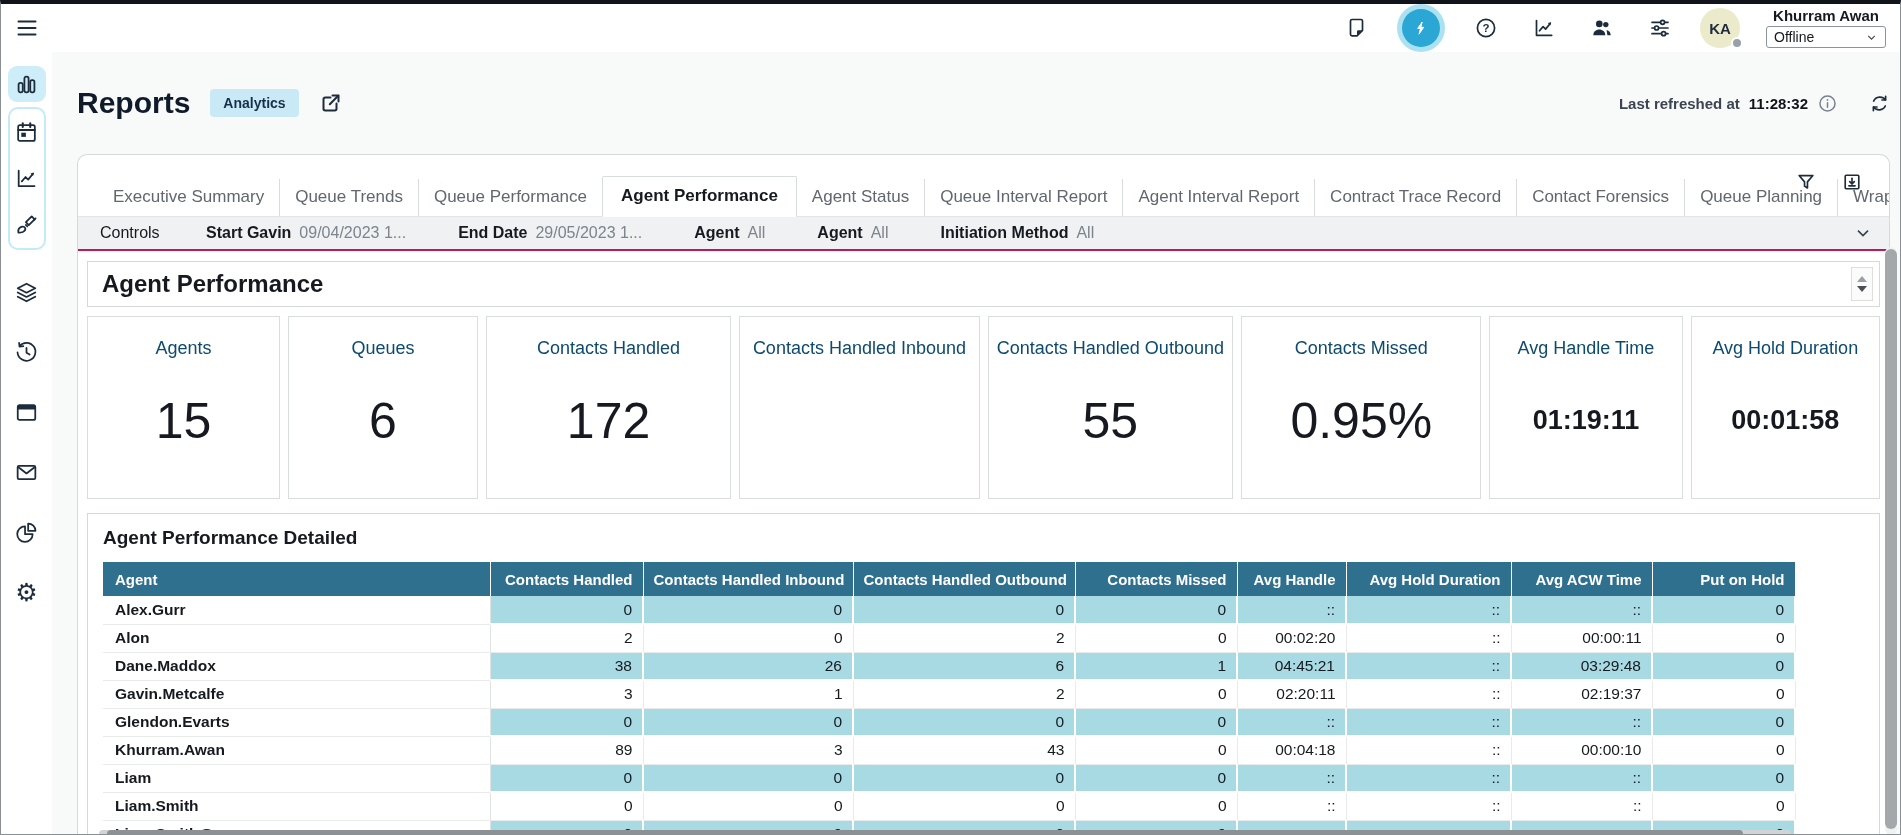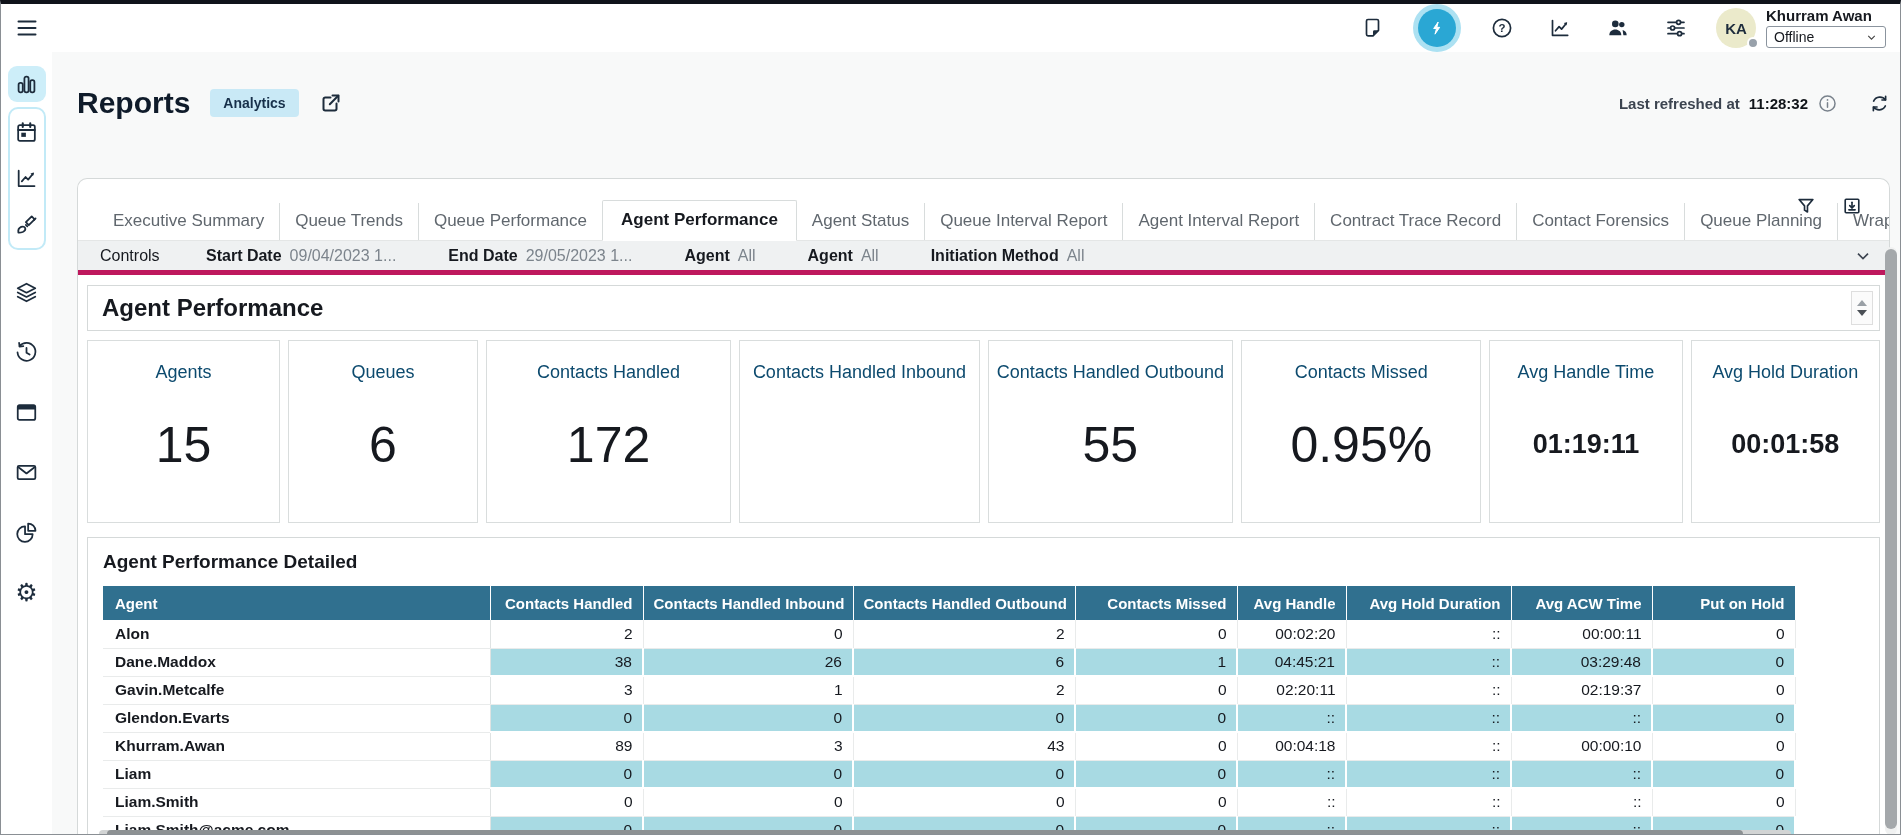--- a/index.html
+++ b/index.html
@@ -12,38 +12,38 @@
   .icon-btn{background:none;border:0;padding:0;margin:0;cursor:pointer;display:flex;align-items:center;justify-content:center;}
   svg.ic{width:24px;height:24px;stroke:#1d2c3c;fill:none;stroke-width:1.7;stroke-linecap:round;stroke-linejoin:round;display:block;}
   .top-right{display:flex;align-items:center;}
   .top-icons{display:flex;align-items:center;gap:34px;margin-right:28px;}
   .boost{width:38px;height:38px;border-radius:50%;background:#2aa7d4;box-shadow:0 0 0 5px #ace1f2;
          display:flex;align-items:center;justify-content:center;}
   .boost svg{width:20px;height:20px;display:block;}
   .avatar{width:40px;height:40px;border-radius:50%;background:#ebeacb;color:#1d2c3c;font-weight:700;font-size:15px;
           display:flex;align-items:center;justify-content:center;position:relative;flex:none;}
   .avatar .dot{position:absolute;right:-3px;bottom:-1px;width:12px;height:12px;border-radius:50%;background:#98a1aa;border:2px solid #fff;}
-  .user-block{display:flex;flex-direction:column;gap:3px;margin-left:10px;}
+  .user-block{display:flex;flex-direction:column;gap:3px;margin-left:26px;align-items:center;}
   .user-name{font-size:15px;font-weight:700;color:#16191f;line-height:1;}
   .status-select{width:120px;height:22px;border:1px solid #8b949e;border-radius:3px;display:flex;align-items:center;
                  justify-content:space-between;padding:0 7px;font-size:14px;color:#16191f;background:#fff;cursor:pointer;}
   .status-select svg{width:13px;height:13px;stroke:#444;fill:none;stroke-width:2;}
 
   
   .body{display:flex;height:783px;}
   .sidebar{width:51px;background:#fff;display:flex;flex-direction:column;align-items:center;padding-top:14px;flex:none;}
   .sidebar svg.ic{width:25px;height:25px;}
   .side-active{width:38px;height:36px;border-radius:9px;background:#cdeef9;display:flex;align-items:center;justify-content:center;}
   .side-group{width:38px;border:2px solid #c2eaf7;border-radius:10px;margin-top:5px;padding:11px 0;
               display:flex;flex-direction:column;gap:21px;align-items:center;}
   .side-rest{display:flex;flex-direction:column;gap:35px;margin-top:30px;align-items:center;}
   .gear-glyph{font-size:25px;line-height:1;color:#1d2c3c;}
 
   
-  .main{flex:1;background:#f8f9f9;padding:0 10px 0 25px;display:flex;flex-direction:column;min-width:0;gap:24px;}
+  .main{flex:1;background:#f8f9f9;padding:0 10px 0 25px;display:flex;flex-direction:column;min-width:0;}
   .page-head{height:102px;display:flex;align-items:center;}
   .page-head h1{font-size:30px;margin:0;color:#0f1b2a;font-weight:700;}
   .badge{margin-left:20px;background:#c9e9f6;color:#17304a;font-size:14px;font-weight:700;padding:6px 13px;border-radius:4px;}
   .extlink{margin-left:20px;}
   .refresh-area{margin-left:auto;display:flex;align-items:center;gap:9px;font-size:15px;color:#3c4450;font-weight:bold;}
   .refresh-area b{color:#101419;}
   .refresh-area svg.small{width:21px;height:21px;}
   .info-ic{stroke:#79828c !important;}
 
   
@@ -54,21 +54,21 @@
 
   .tabs{list-style:none;display:flex;margin:21px 0 0 0;padding:0 0 0 20px;border-bottom:1px solid #e4e6e6;align-items:flex-end;}
   .tab{font-size:17px;color:#60676e;padding:9px 15px 11px;border-left:1px solid #d8dcdc;cursor:pointer;white-space:nowrap;line-height:1;}
   .tab:first-child{border-left:0;}
   .tab:last-child{border-right:1px solid #d8dcdc;}
   .tab.active{font-weight:700;color:#16191f;background:#fff;border:1px solid #d8dcdc;border-bottom:1px solid #fff;
               border-radius:2px 2px 0 0;margin-bottom:-1px;padding:10px 18px 12px;}
   .tab.active + .tab{border-left:0;}
 
   .controls{height:34px;background:#eff1f2;display:flex;align-items:center;padding:0 16px 0 22px;
-            border-bottom:5px solid #be185d;flex:none;}
+            border-bottom:2px solid #be185d;flex:none;}
   .controls-label{font-size:16px;color:#16191f;width:106px;flex:none;}
   .filters{display:flex;gap:52px;font-size:16px;white-space:nowrap;}
   .flt b{color:#16191f;font-weight:700;}
   .flt span{color:#7c848c;margin-left:8px;}
   .controls-chevron{margin-left:auto;}
   .controls-chevron svg{width:20px;height:20px;stroke:#3c4450;fill:none;stroke-width:2;}
 
   .content{flex:1;padding:10px 9px 0;display:flex;flex-direction:column;min-height:0;}
   .panel{border:1px solid #d5d9d9;background:#fff;}
   .head-panel{height:46px;display:flex;align-items:center;justify-content:space-between;padding:0 6px 0 14px;flex:none;}
@@ -368,21 +368,21 @@
             <li class="tab">Agent Interval Report</li>
             <li class="tab">Contract Trace Record</li>
             <li class="tab">Contact Forensics</li>
             <li class="tab">Queue Planning</li>
             <li class="tab">Wrap-Up Performance</li>
           </ul>
 
         <div class="controls">
           <span class="controls-label">Controls</span>
           <div class="filters">
-              <span class="flt"><b>Start Date</b><span>09/04/2023 1...</span></span>
+              <span class="flt"><b>Start Gavin</b><span>09/04/2023 1...</span></span>
               <span class="flt"><b>End Date</b><span>29/05/2023 1...</span></span>
               <span class="flt"><b>Agent</b><span>All</span></span>
               <span class="flt"><b>Agent</b><span>All</span></span>
               <span class="flt"><b>Initiation Method</b><span>All</span></span>
             </div>
           <button class="icon-btn controls-chevron">
               <svg viewBox="0 0 24 24">
                 <use href="#sym-chevron"></use>
               </svg>
             </button>
@@ -453,20 +453,31 @@
                     <th>Contacts Handled Outbound</th>
                     <th>Contacts Missed</th>
                     <th>Avg Handle</th>
                     <th>Avg Hold Duration</th>
                     <th>Avg ACW Time</th>
                     <th>Put on Hold</th>
                   </tr>
                 </thead>
               <tbody>
                   <tr>
+                    <td class="agent">Alex.Gurr</td>
+                    <td class="hl">0</td>
+                    <td class="hl">0</td>
+                    <td class="hl">0</td>
+                    <td class="hl">0</td>
+                    <td class="hl">::</td>
+                    <td class="hl">::</td>
+                    <td class="hl">::</td>
+                    <td class="hl">0</td>
+                  </tr>
+                  <tr>
                     <td class="agent">Alon</td>
                     <td>2</td>
                     <td>0</td>
                     <td>2</td>
                     <td>0</td>
                     <td>00:02:20</td>
                     <td>::</td>
                     <td>00:00:11</td>
                     <td>0</td>
                   </tr>

